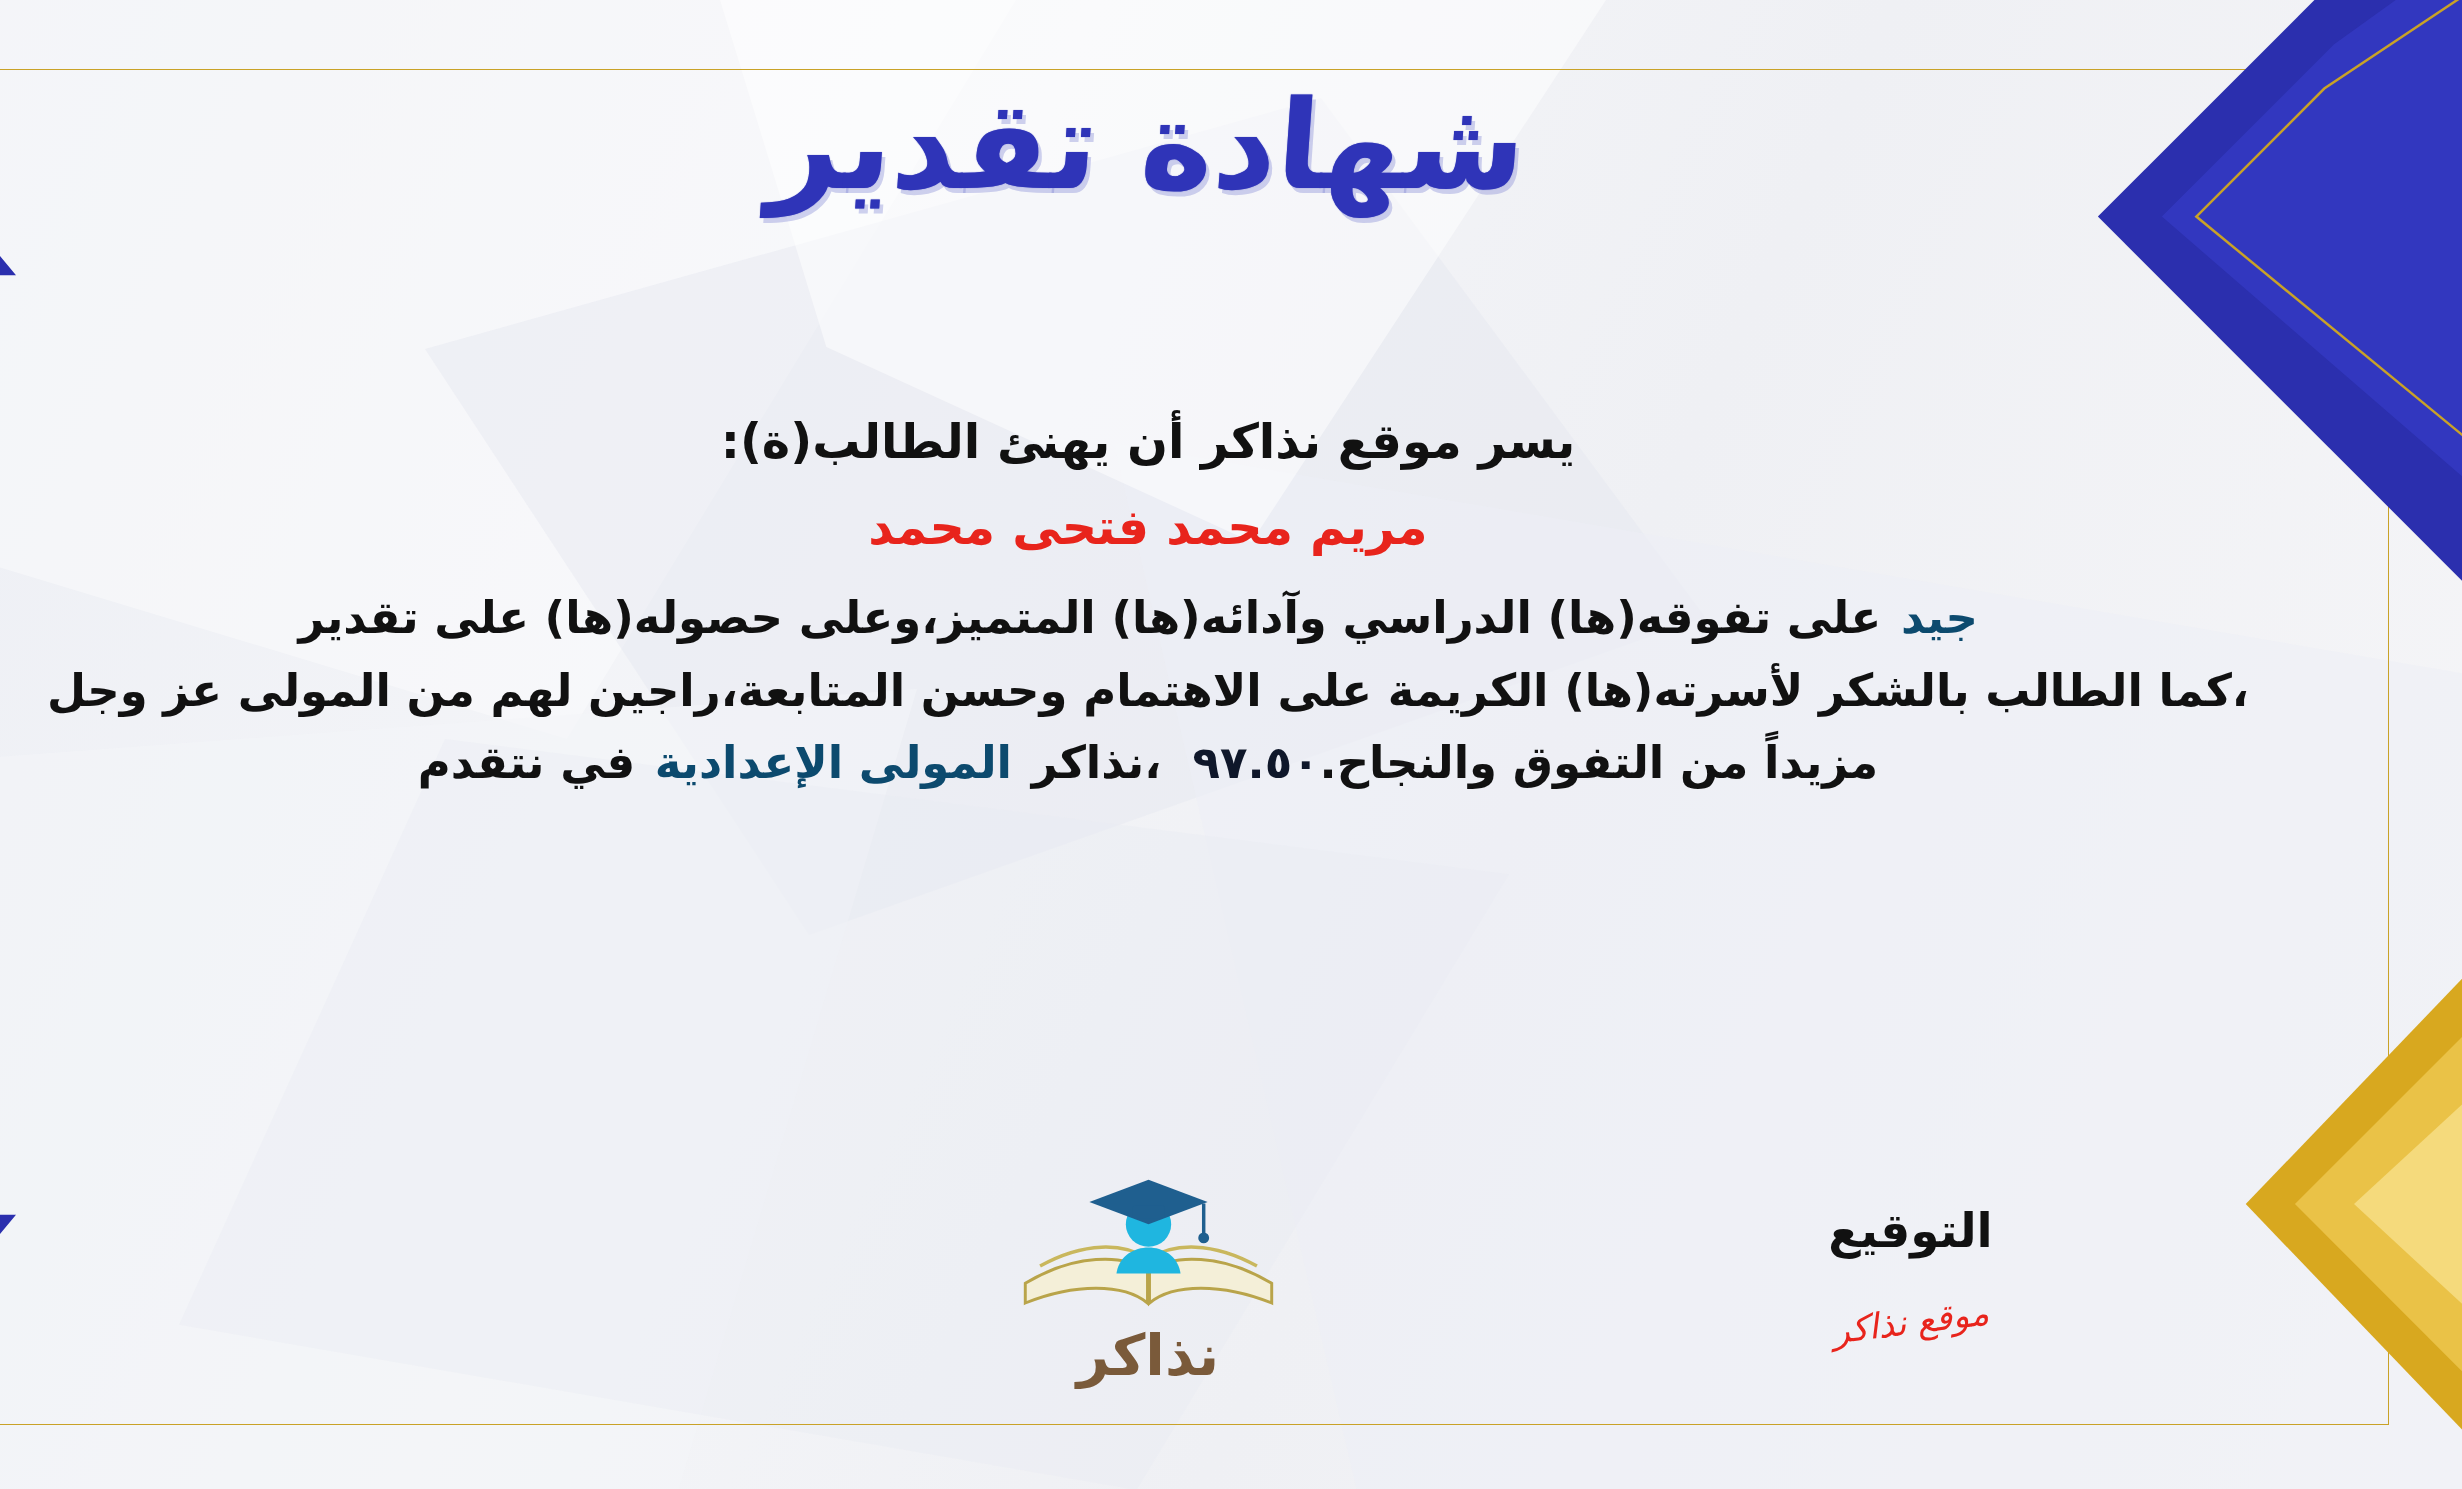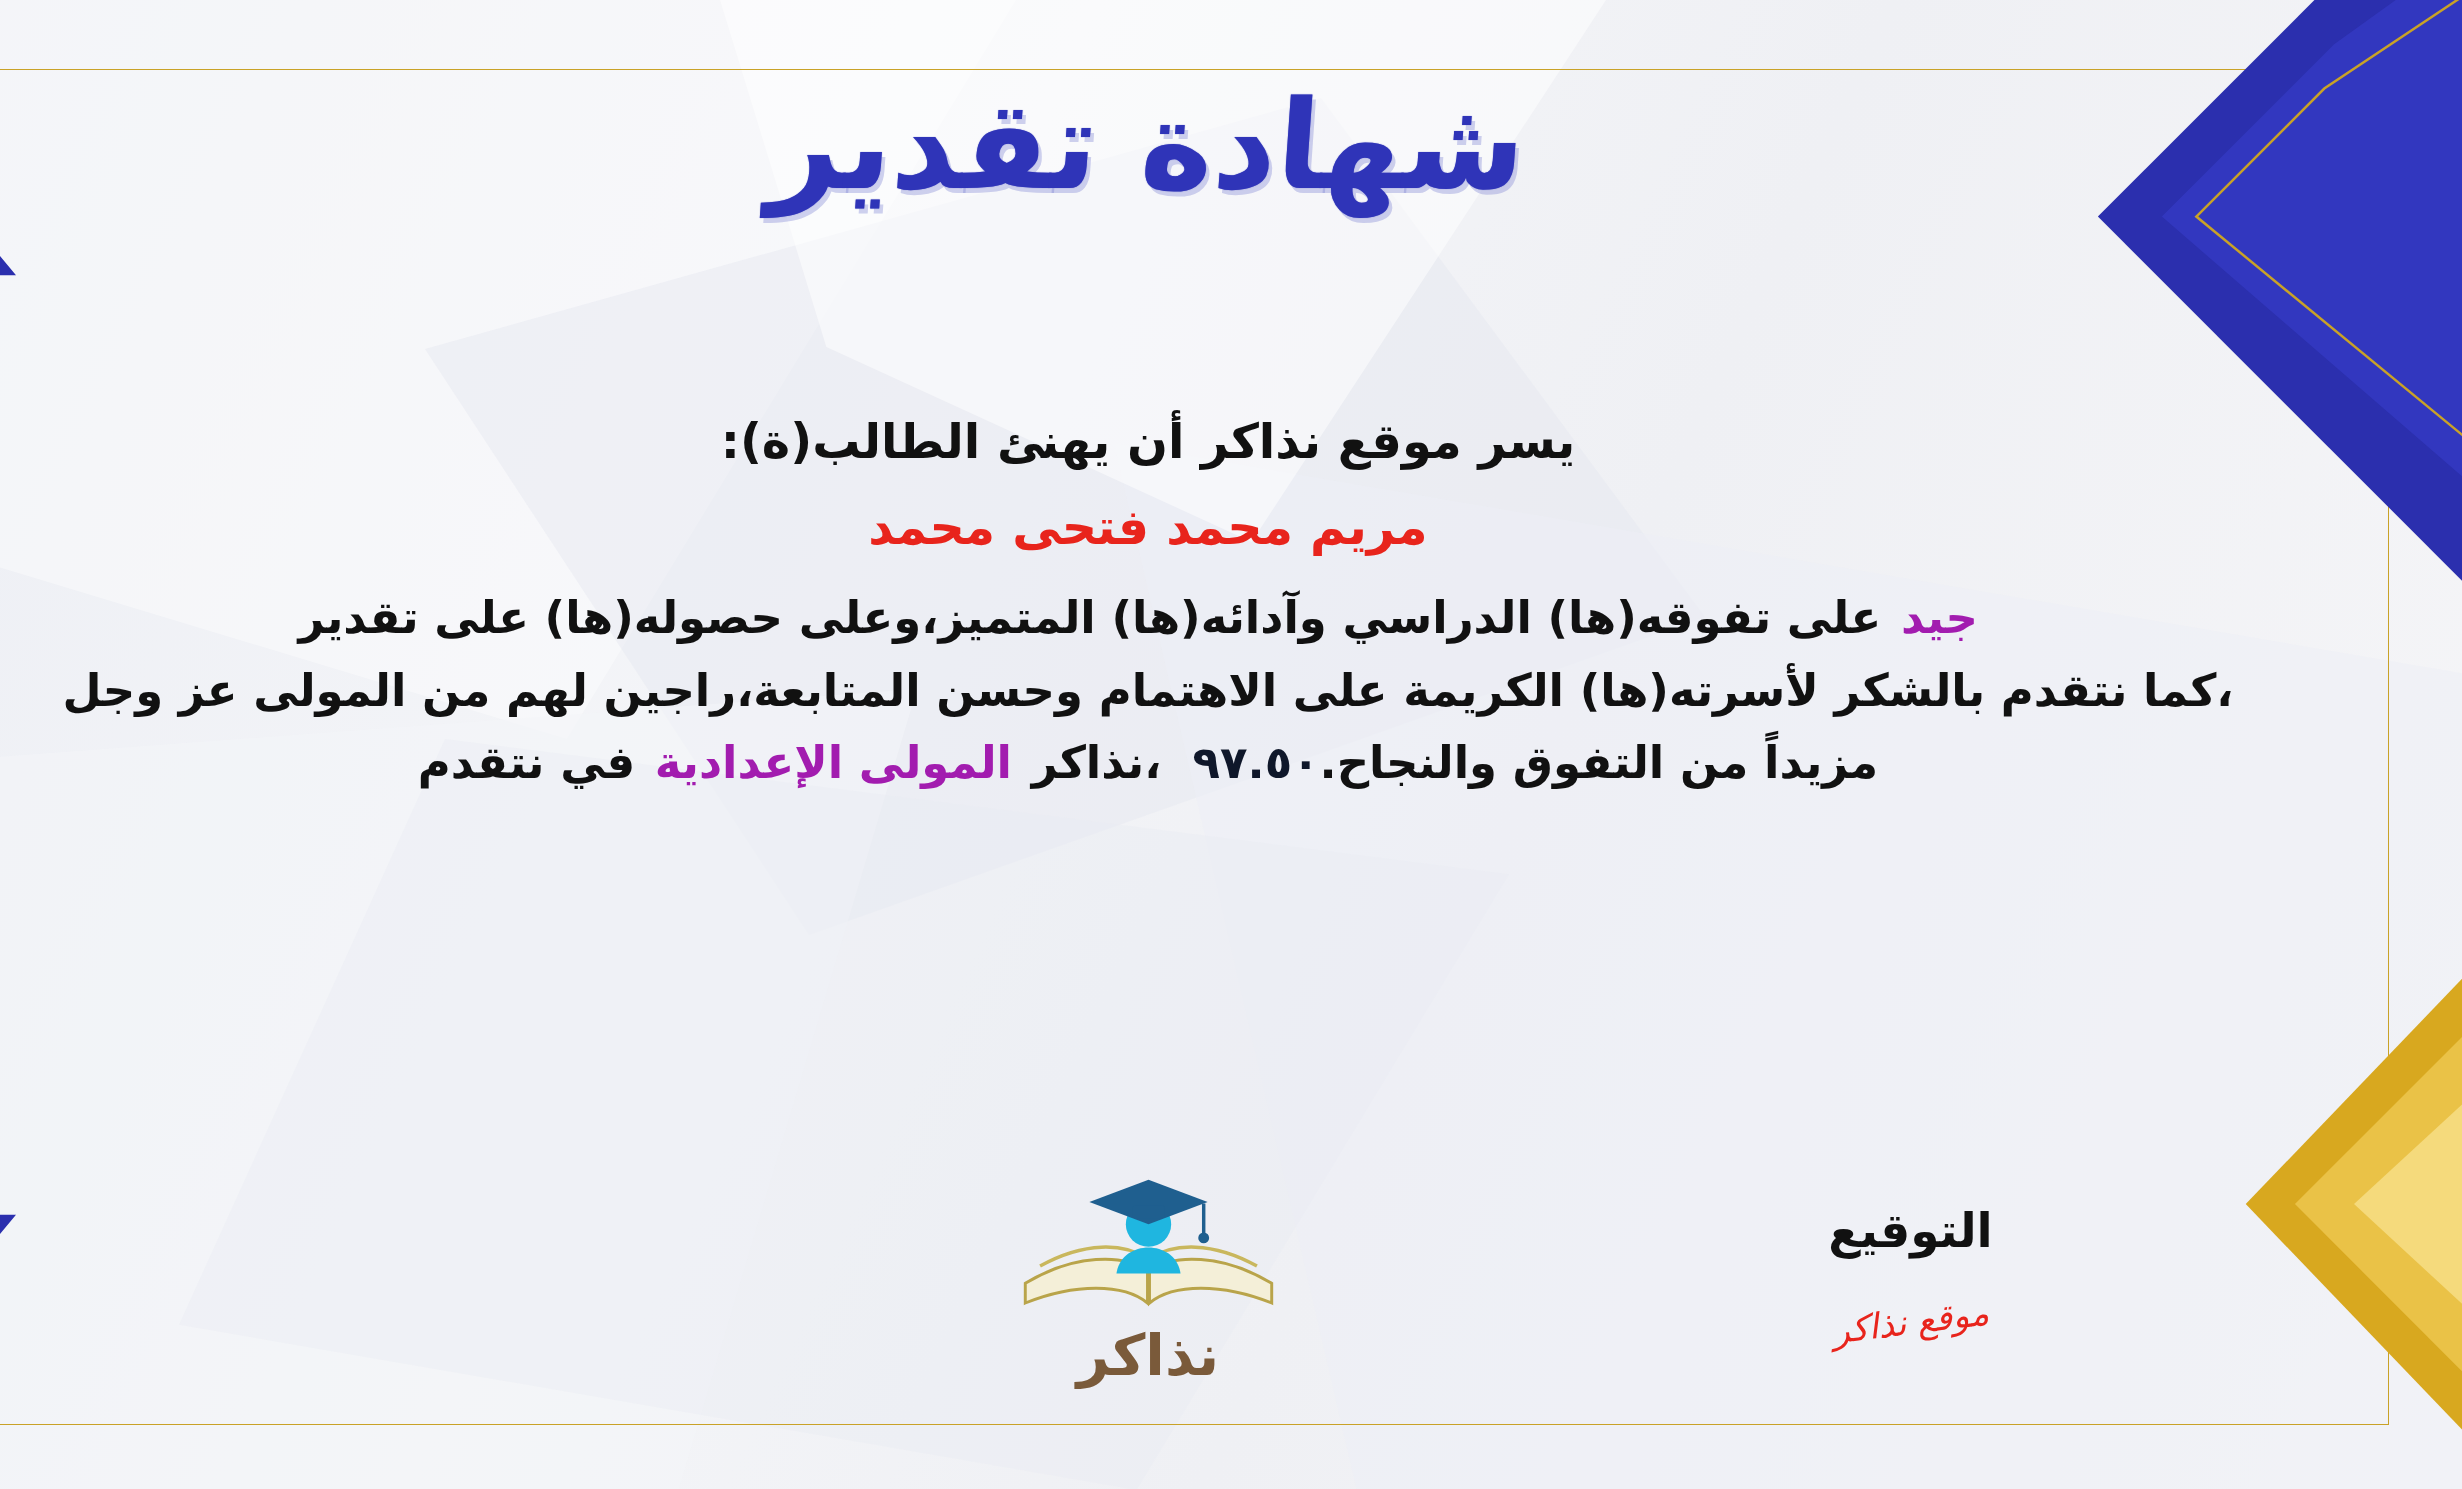--- a/index.html
+++ b/index.html
@@ -137,21 +137,21 @@
     color: #111111;
     font-weight: 600;
     max-width: 2216px;
     margin: 0 auto;
   }
   .hl {
     color: #0f172a;
     font-weight: 700;
   }
   .hl-spaced {
-    color: #a21caf;
+    color: #0c4a6e;
     font-weight: 700;
     padding: 0 19.7px;
   }
 
   
   .signature-block {
     position: absolute;
     right: 404px;
     bottom: 148px;
     text-align: center;
@@ -242,21 +242,21 @@
 
   <div class="body-area">
 
     <div class="line line-intro">يسر موقع نذاكر أن يهنئ الطالب(ة):</div>
 
     <div class="student-name">مريم محمد فتحى محمد</div>
 
     <div class="para">
       <span class="hl-spaced">جيد</span><span>على تفوقه(ها) الدراسي وآدائه(ها) المتميز،وعلى حصوله(ها) على تقدير</span>
       <br>
-      <span>،كما نتقدم بالشكر لأسرته(ها) الكريمة على الاهتمام وحسن المتابعة،راجين لهم من المولى عز وجل مزيداً من التفوق والنجاح.</span><span class="hl">٩٧.٥٠</span>&nbsp;&nbsp;<span>،نذاكر</span><span class="hl-spaced">المولى الإعدادية</span><span>في نتقدم</span>
+      <span>،كما الطالب بالشكر لأسرته(ها) الكريمة على الاهتمام وحسن المتابعة،راجين لهم من المولى عز وجل مزيداً من التفوق والنجاح.</span><span class="hl">٩٧.٥٠</span>&nbsp;&nbsp;<span>،نذاكر</span><span class="hl-spaced">المولى الإعدادية</span><span>في نتقدم</span>
     </div>
 
   </div>
 
   <div class="signature-block">
     <div class="signature-label">التوقيع</div>
     <div class="signature-script">موقع نذاكر</div>
   </div>
 
   <div class="logo-block">

